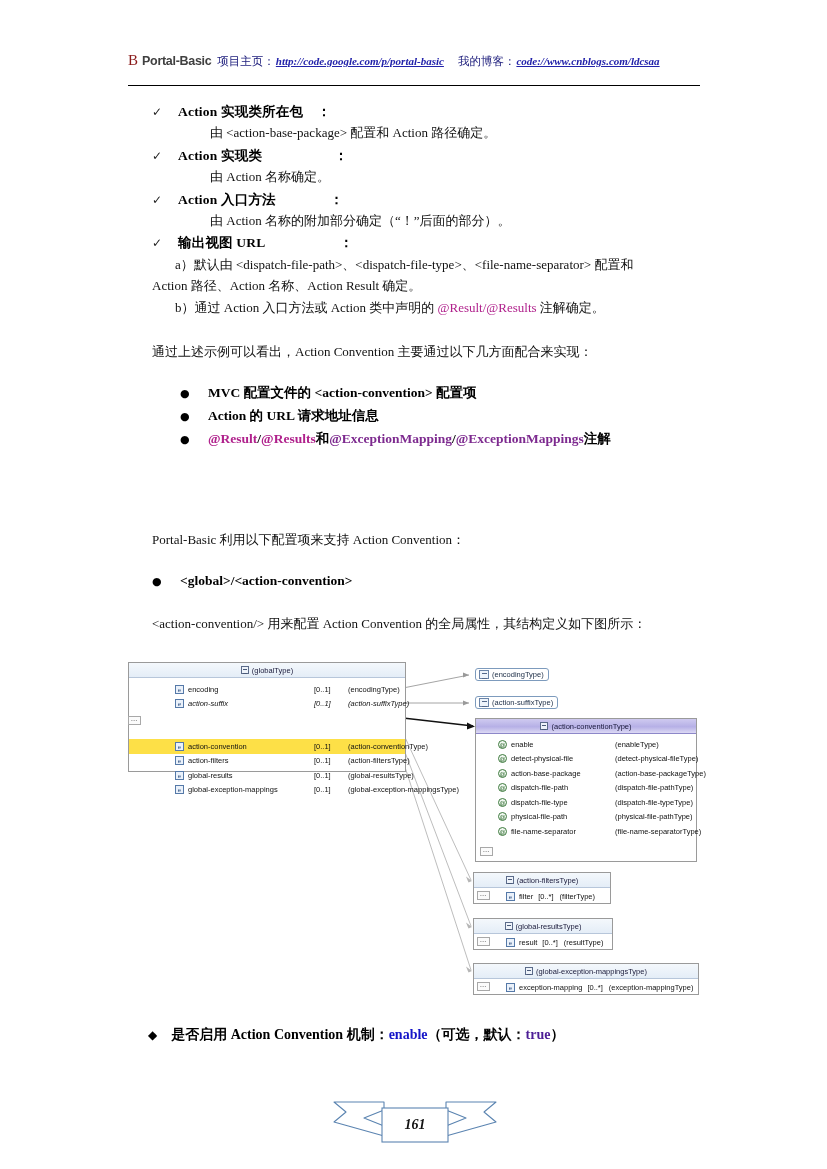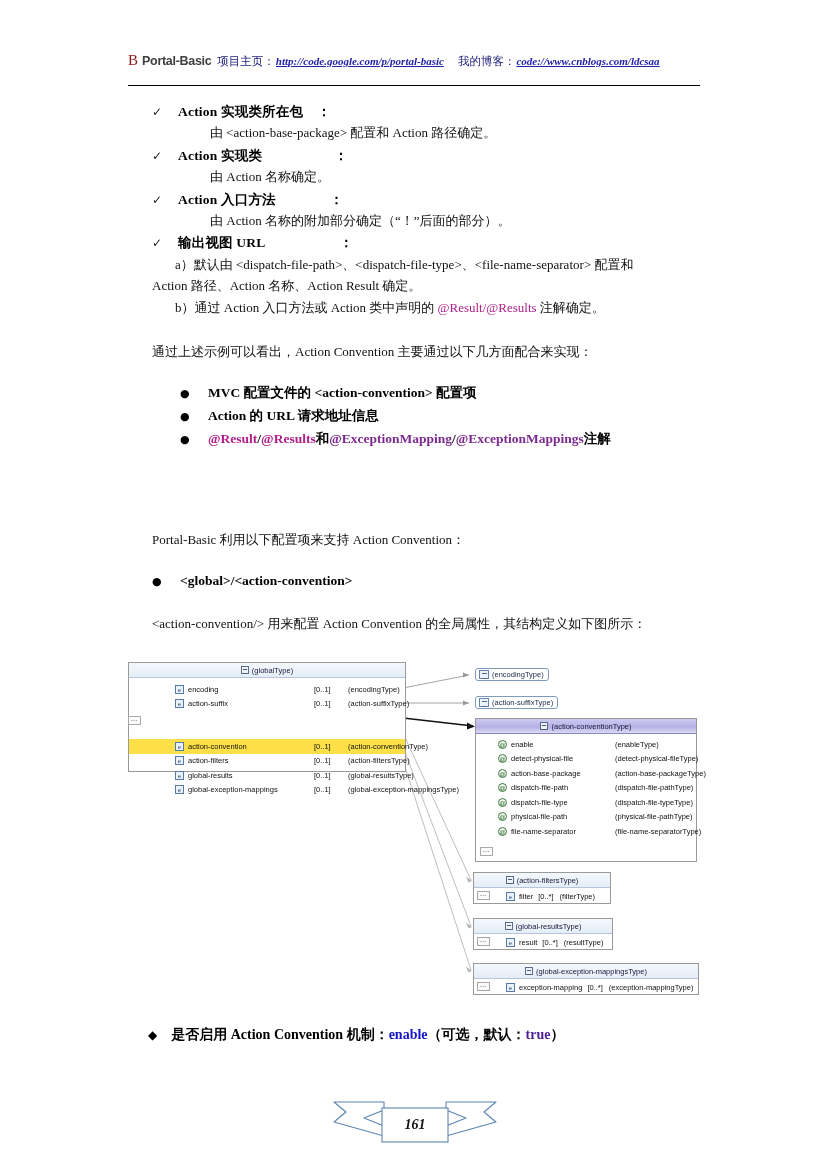--- a/index.html
+++ b/index.html
@@ -437,21 +437,21 @@
         <span class="tic"></span>
         <span>(globalType)</span>
       </div>
 
       <div class="xrow" style="margin-top:4px; padding-left:46px;align-items:center;">
         <span class="ebadge">e</span>
         <span class="rname" style="width:126px;">encoding</span>
         <span class="rcard" style="width:34px;">[0..1]</span>
         <span class="rtype">(encodingType)</span>
       </div>
-      <div class="xrow" style="padding-left:46px;">
+      <div class="xrow" style="padding-left:46px;font-style:italic;">
         <span class="ebadge">e</span>
         <span class="rname" style="width:126px;">action-suffix</span>
         <span class="rcard" style="width:34px;">[0..1]</span>
         <span class="rtype">(action-suffixType)</span>
       </div>
       <div class="xrow hl" style="padding-left:46px;">
         <span class="ebadge">e</span>
         <span class="rname" style="width:126px;">action-convention</span>
         <span class="rcard" style="width:34px;">[0..1]</span>
         <span class="rtype">(action-conventionType)</span>

